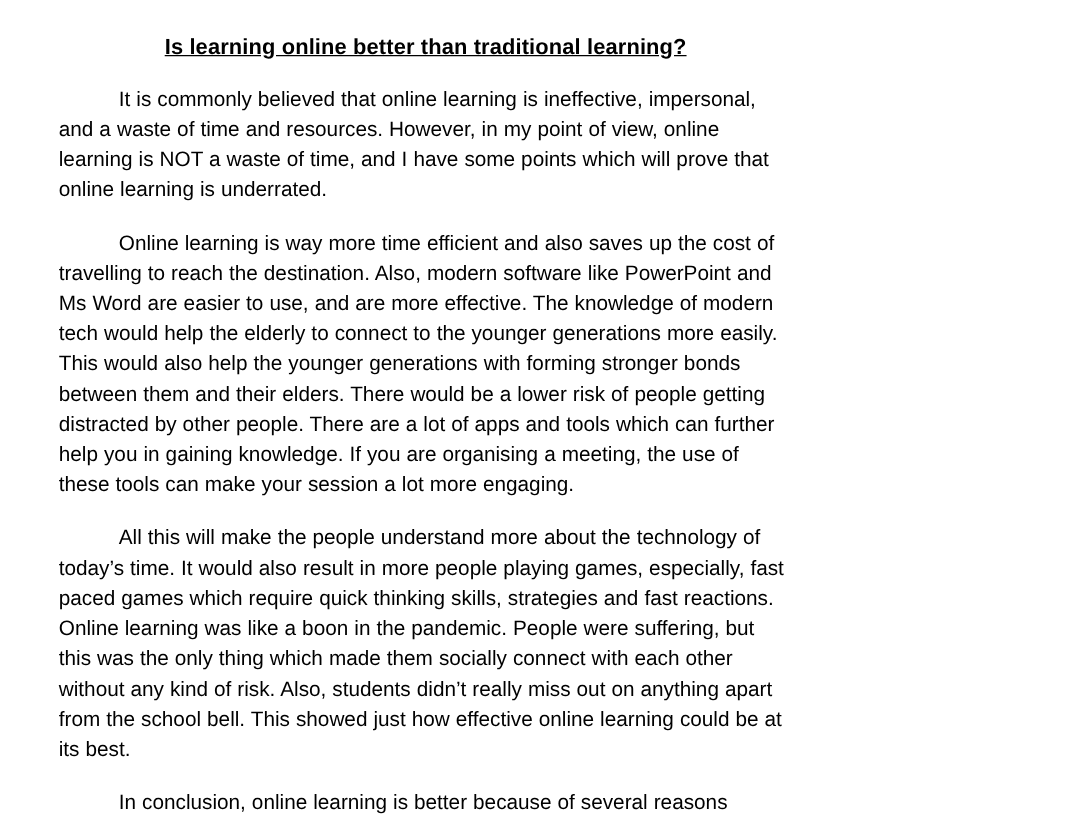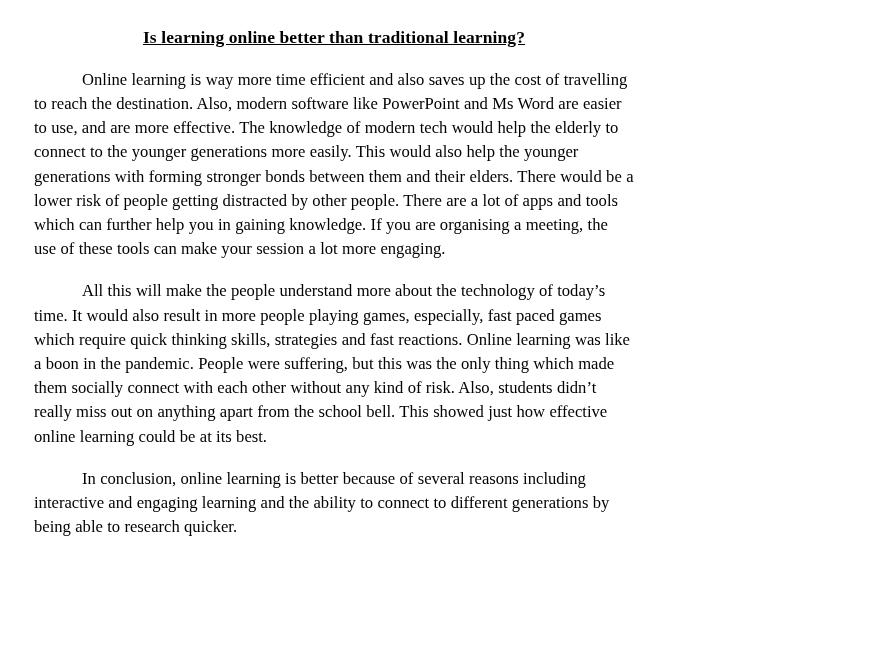--- a/index.html
+++ b/index.html
@@ -11,23 +11,22 @@
     width: 870px;
     height: 658px;
     overflow: hidden;
     font-family: "Liberation Sans", sans-serif;
     color: #000000;
   }
   .page {
     width: 708px;
     height: 658px;
     box-sizing: border-box;
-    padding: 26px 74px 0 34px;
+    padding: 26px 74px 0 47px;
     position: relative;
-    font-family: Liberation Serif, serif;
   }
   .doc-title {
     text-align: center;
     font-size: 17.5px;
     font-weight: bold;
     text-decoration: underline;
     line-height: 1.35;
     margin: 0 0 18px 0;
     letter-spacing: 0.1px;
   }
@@ -42,16 +41,17 @@
   .para:last-child {
     margin-bottom: 16px;
   }
 </style>
 </head>
 <body>
 
 <div class="page">
   <h1 class="doc-title">Is learning online better than traditional learning?</h1>
 
+  <p class="para">It is commonly believed that online learning is ineffective, impersonal, and a waste of time and resources. However, in my point of view, online learning is NOT a waste of time, and I have some points which will prove that online learning is underrated.</p>
   <p class="para">Online learning is way more time efficient and also saves up the cost of travelling to reach the destination. Also, modern software like PowerPoint and Ms Word are easier to use, and are more effective.   The knowledge of modern tech would help the elderly to connect to the younger generations more easily. This would also help the younger generations with forming stronger bonds between them and their elders. There would be a lower risk of people getting distracted by other people. There are a lot of apps and tools which can further help you in gaining knowledge. If you are organising a meeting, the use of these tools can make your session a lot more engaging.</p>
   <p class="para">All this will make the people understand more about the technology of today’s time. It would also result in more people playing games, especially, fast paced games which require quick thinking skills, strategies and fast reactions. Online learning was like a boon in the pandemic. People were suffering, but this was the only thing which made them socially connect with each other without any kind of risk. Also, students didn’t really miss out on anything apart from the school bell. This showed just how effective online learning could be at its best.</p>
   <p class="para">In conclusion, online learning is better because of several reasons including interactive and engaging learning and the ability to connect to different generations by being able to research quicker.</p>
 </div>
 
 </body></html>

